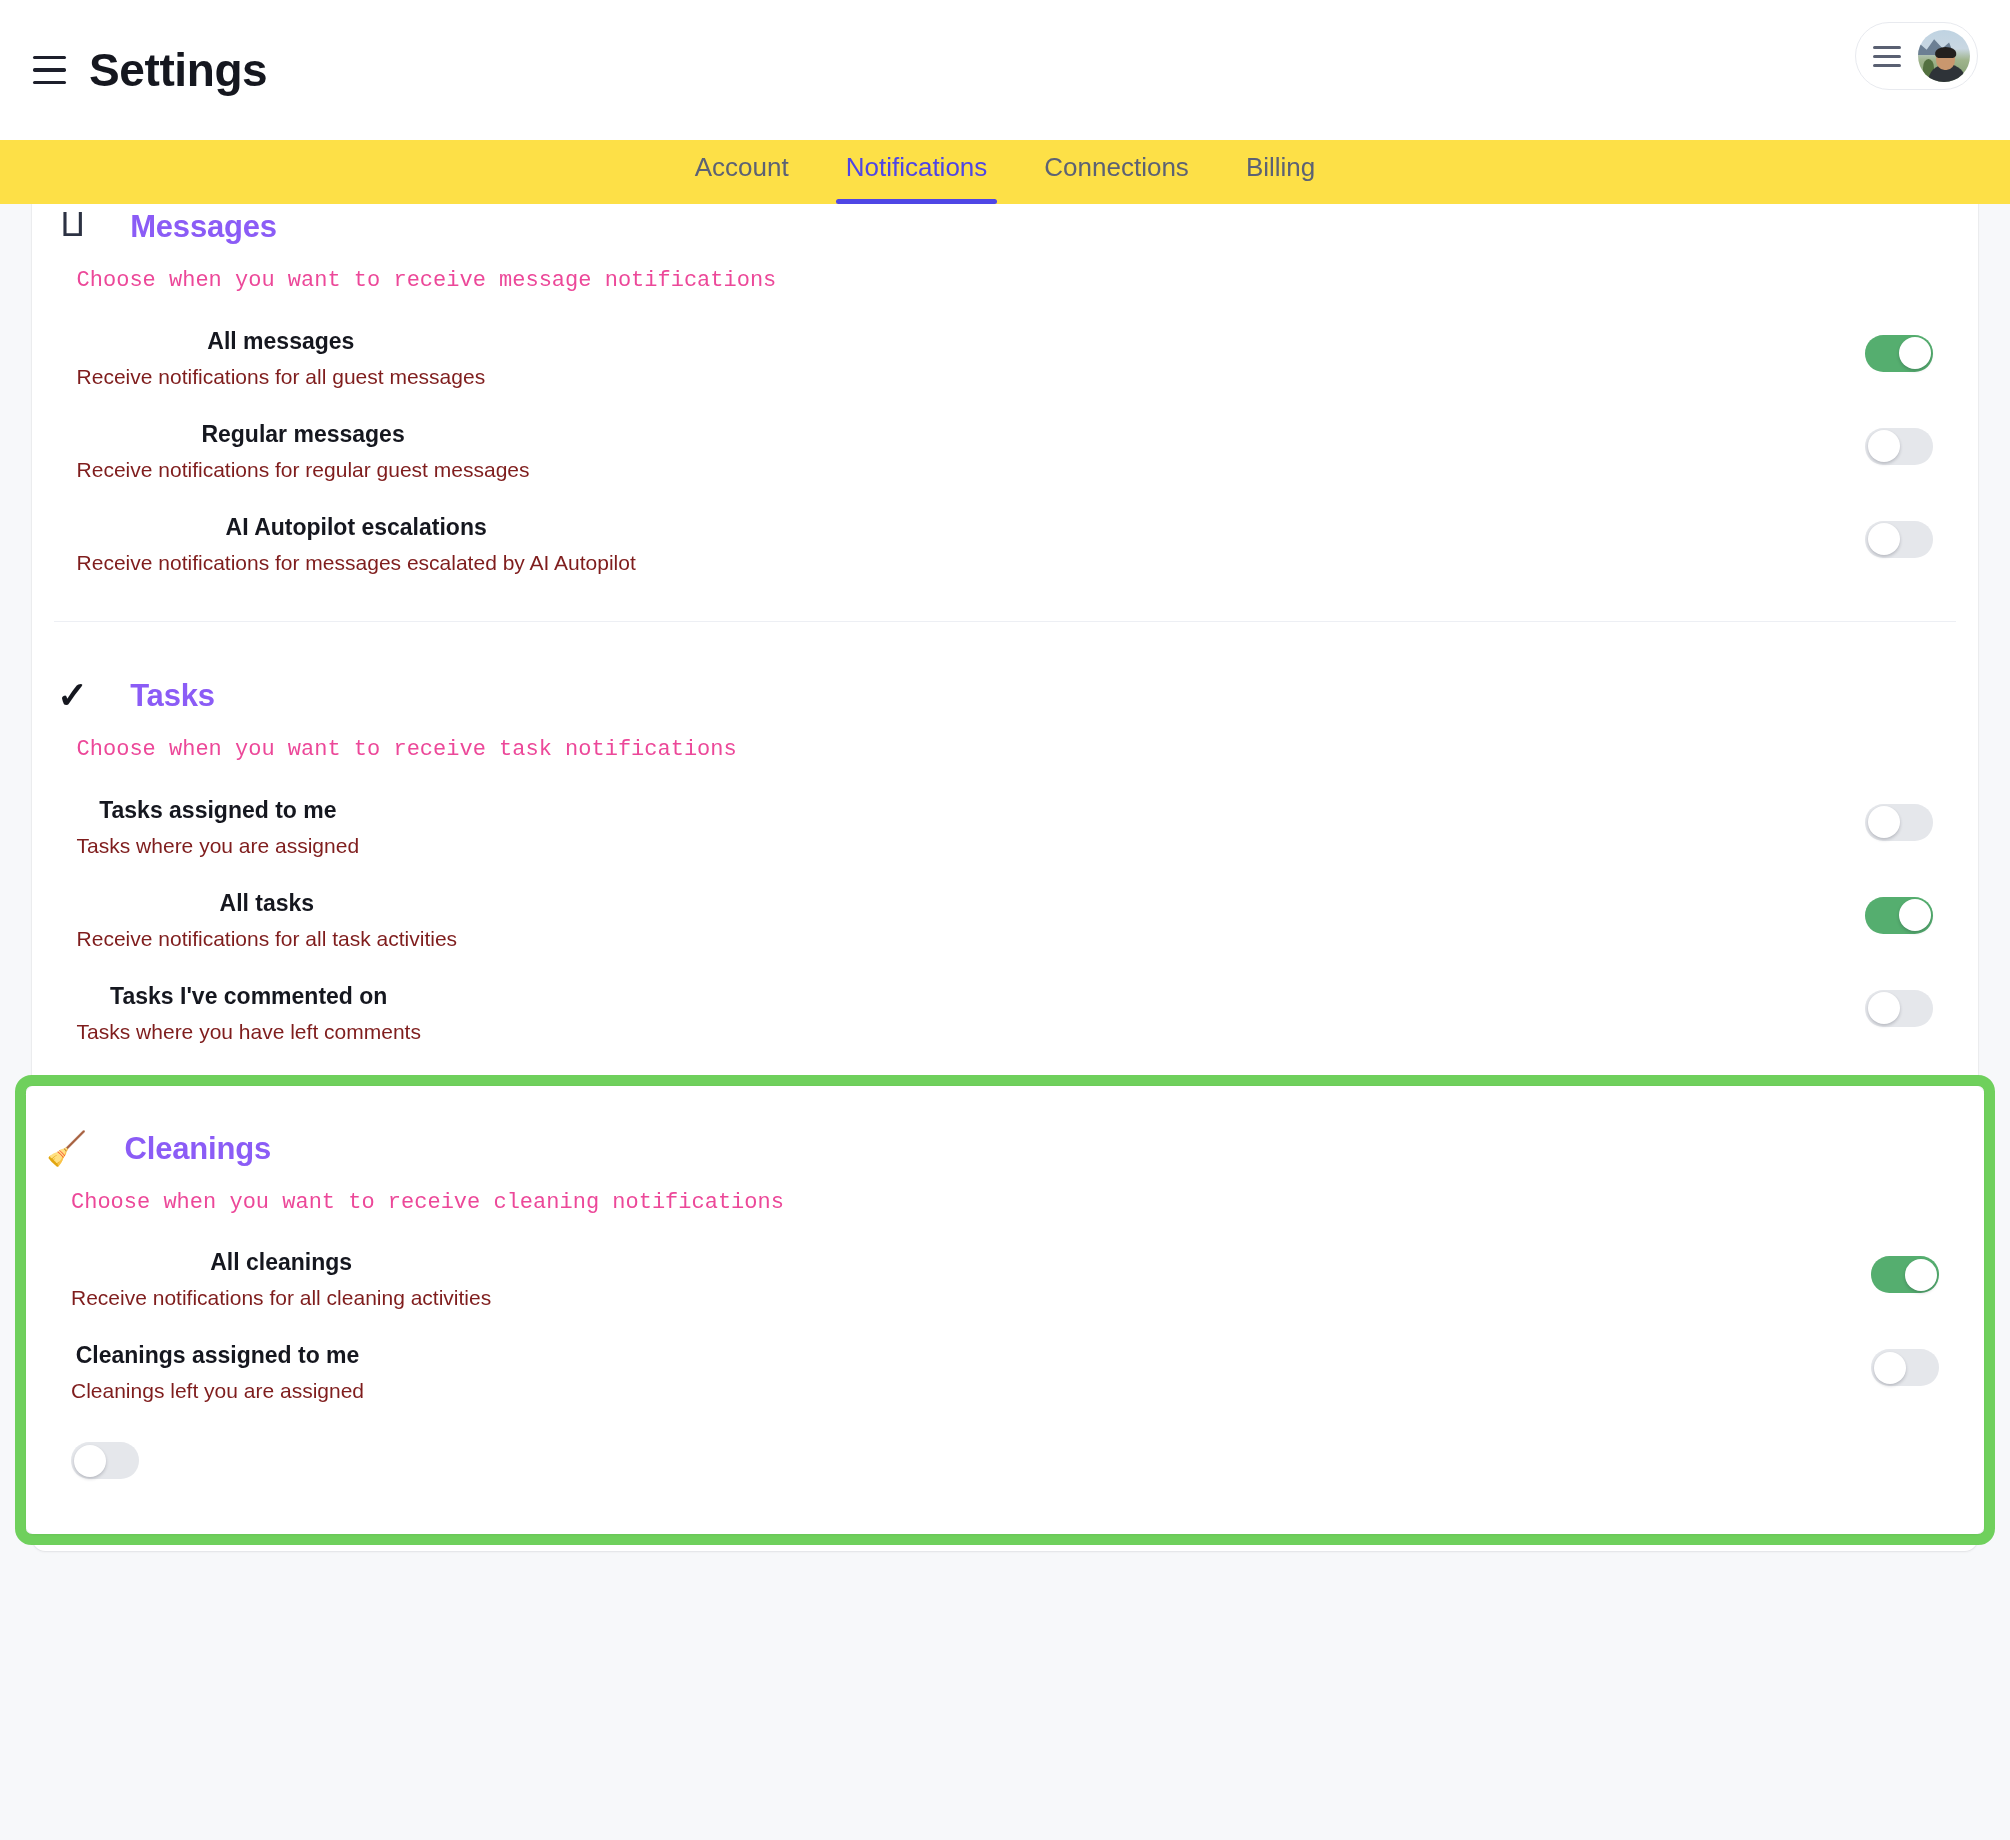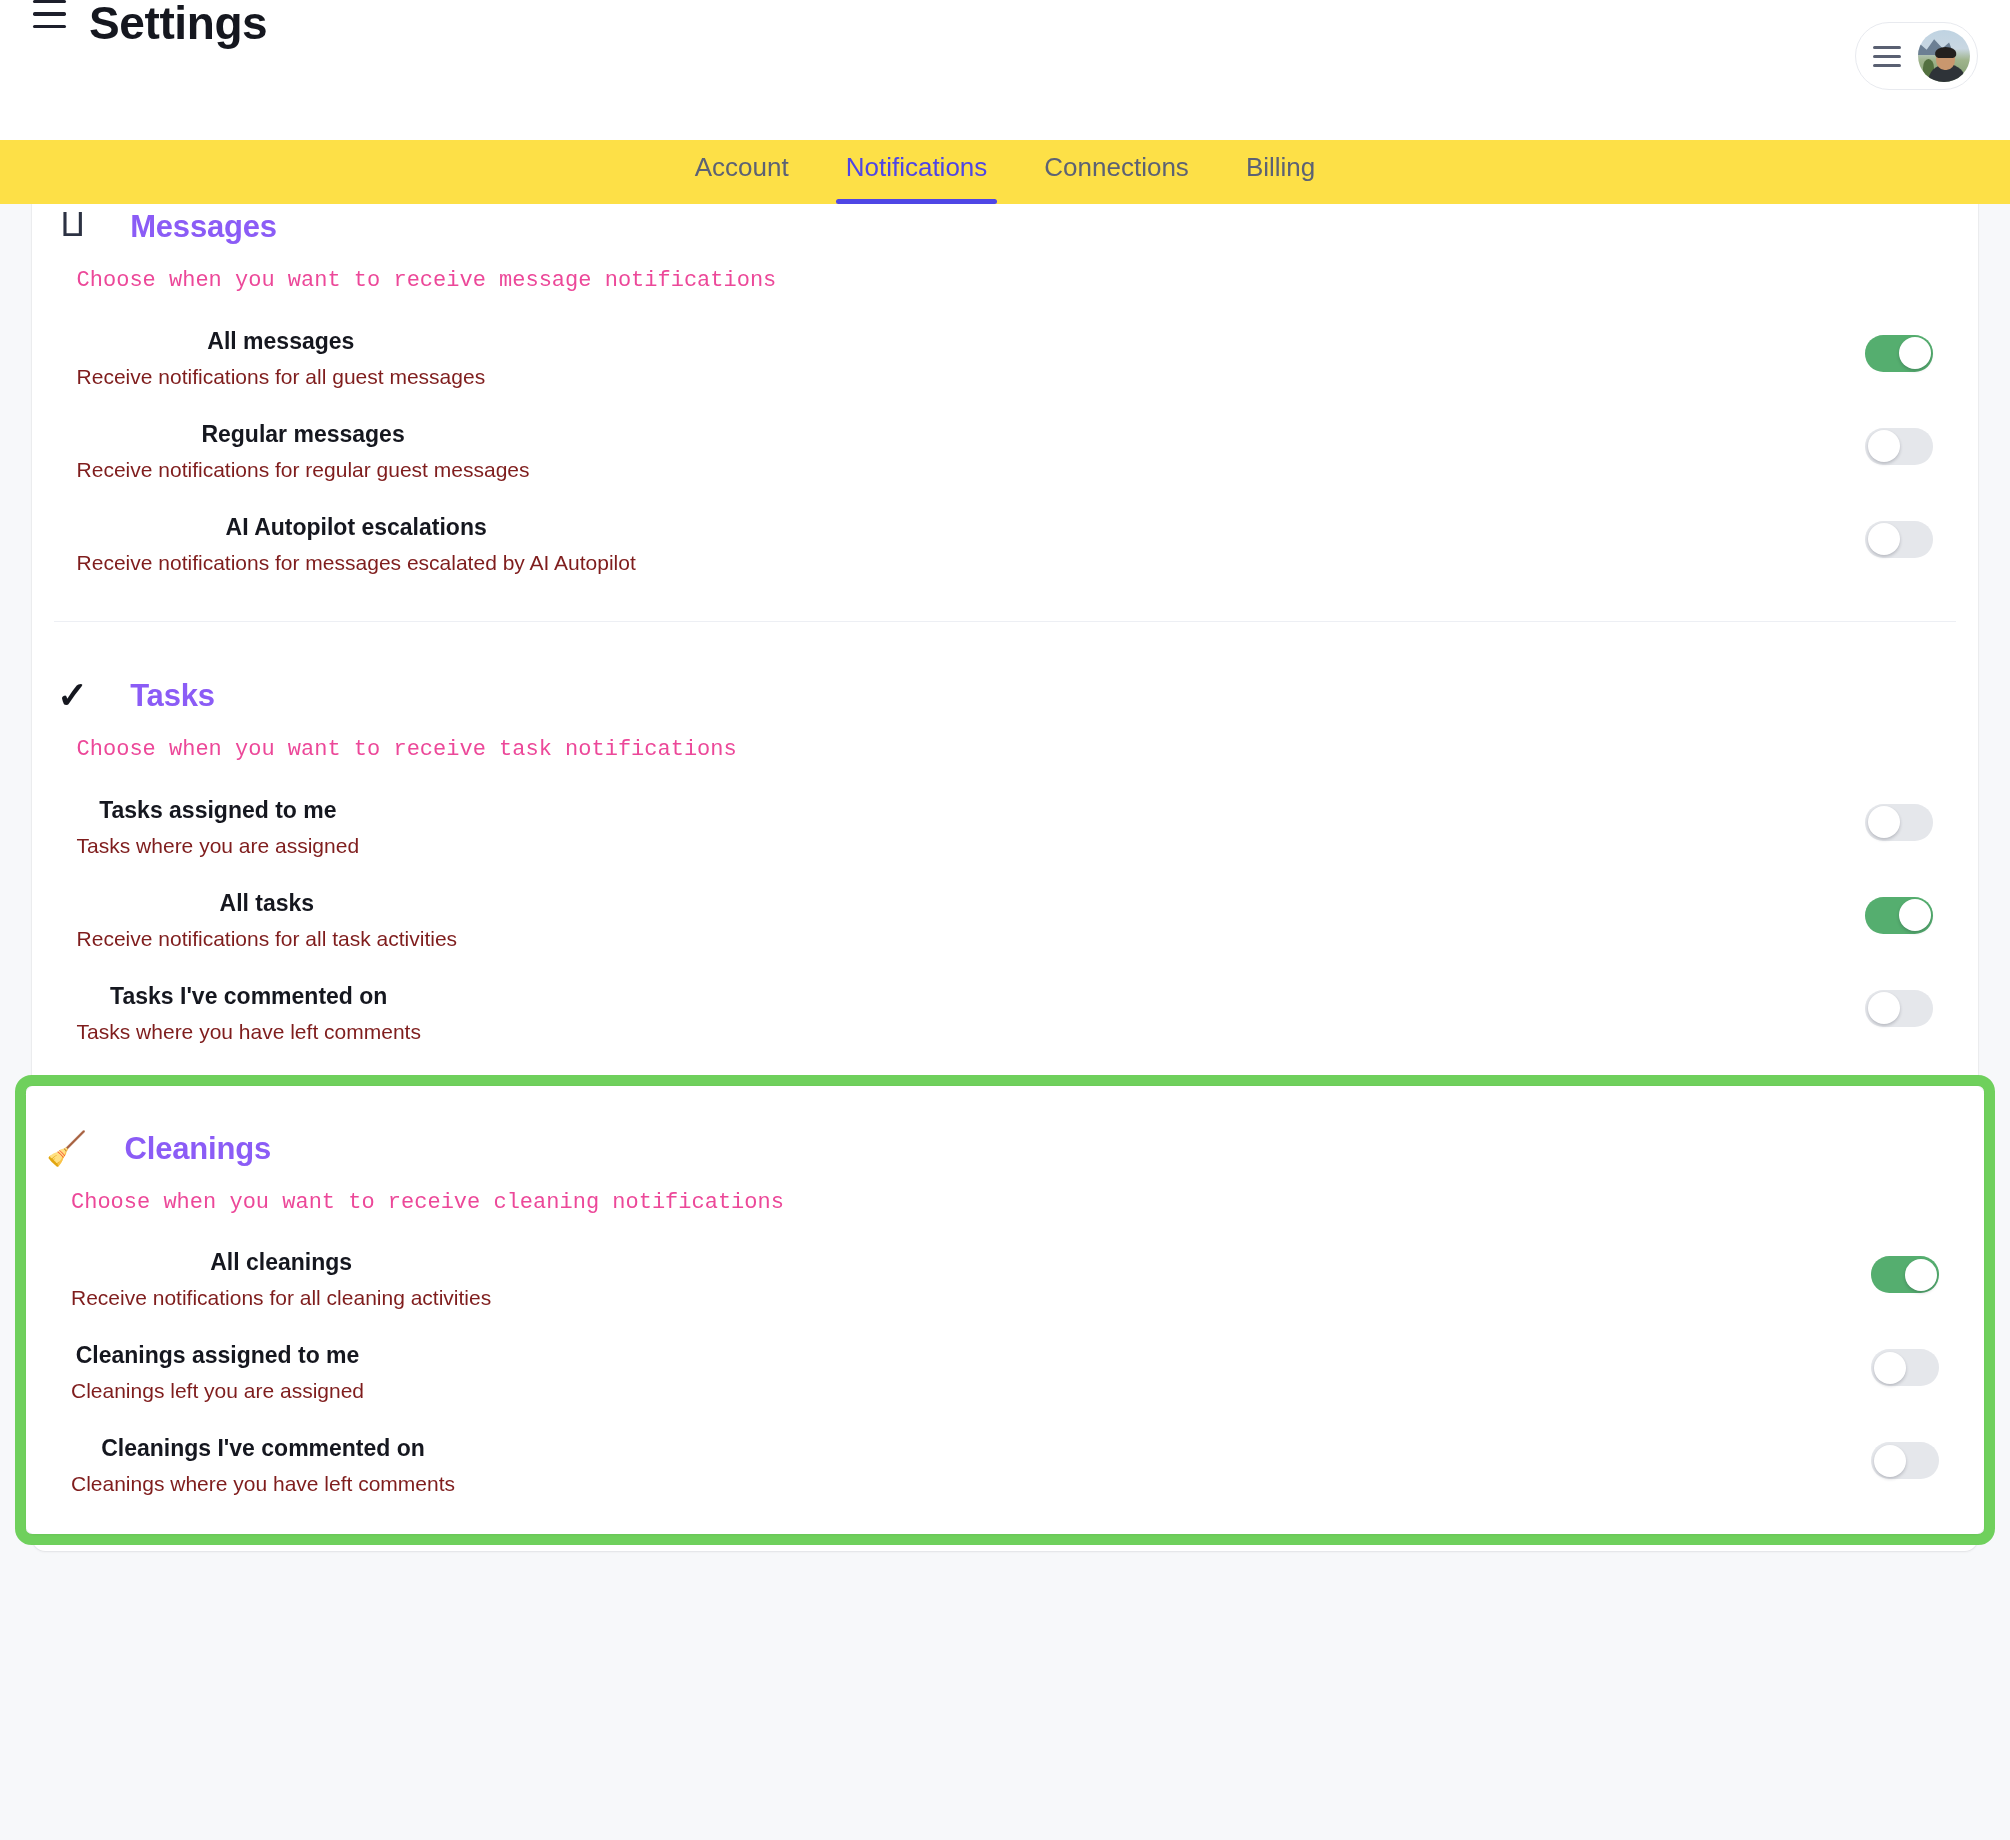--- a/index.html
+++ b/index.html
@@ -11,21 +11,21 @@
     font-family: "Liberation Sans", sans-serif;
     -webkit-font-smoothing: antialiased;
   }
 
   
   .topbar {
     position: relative;
     height: 140px;
     background: #FFFFFF;
     display: flex;
-    align-items: flex-start;
+    align-items: center;
     padding-left: 33px;
   }
   .hamburger-main {
     width: 33px; height: 28px;
     display: flex; flex-direction: column; justify-content: space-between;
     margin-right: 23px;
     cursor: pointer;
   }
   .hamburger-main span {
     display: block; height: 3.3px; width: 33px; background: #1D1F2B; border-radius: 1.7px;
@@ -389,24 +389,20 @@
               <div class="row-text">
                 <div class="row-label">Cleanings assigned to me</div>
                 <div class="row-desc">Cleanings left you are assigned</div>
               </div>
               <div class="toggle">
                 <div class="knob"></div>
               </div>
             </div>
 
             <div class="row">
-              <div class="row-text">
-                <div class="row-label">Cleanings I've commented on</div>
-                <div class="row-desc">Cleanings where you have left comments</div>
-              </div>
               <div class="toggle">
                 <div class="knob"></div>
               </div>
             </div>
           </div>
         </div>
       </div>
     </div>
 
   </div>

